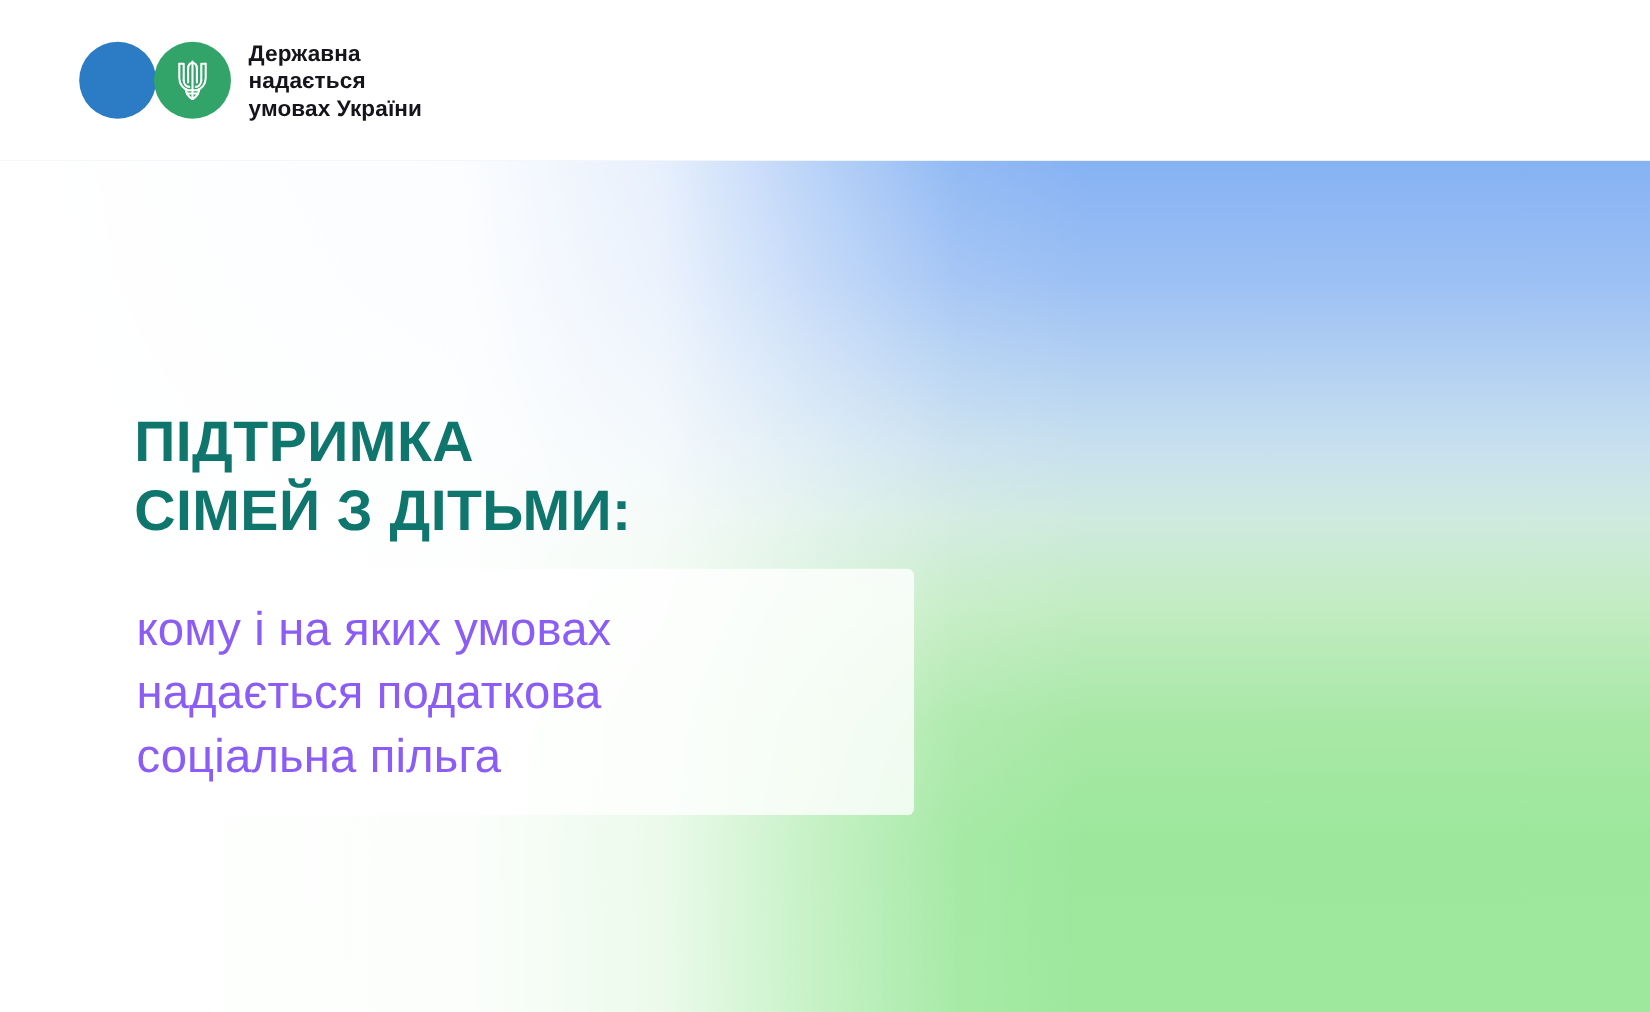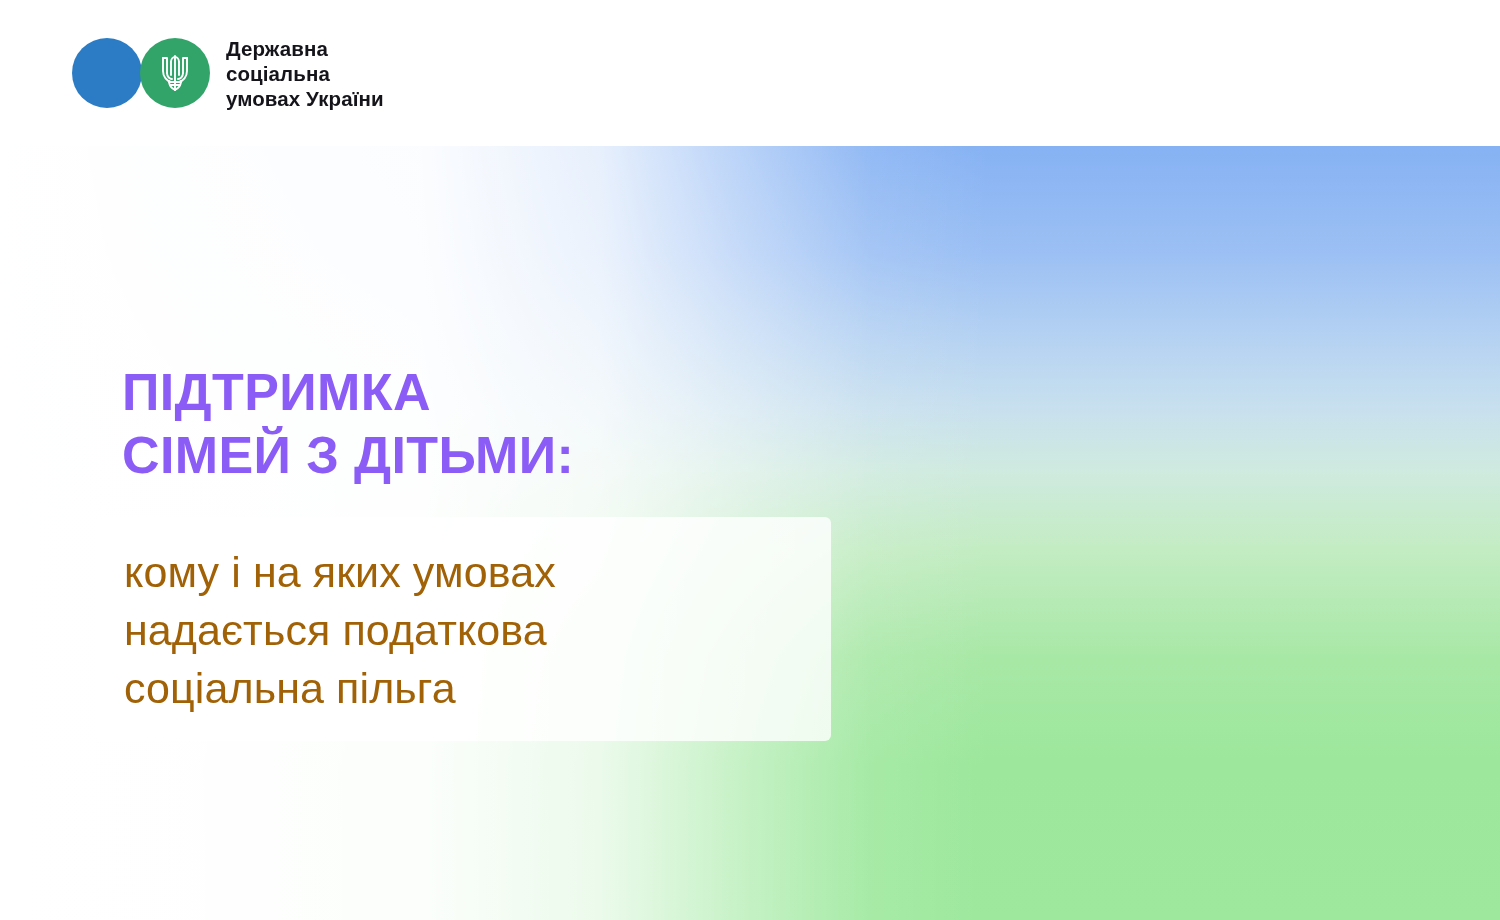--- a/index.html
+++ b/index.html
@@ -131,22 +131,22 @@
     position: absolute;
     left: 0;
     top: 146px;
     width: 1500px;
     height: 774px;
     z-index: 30;
   }
   .headline {
     position: absolute;
     left: 122px;
-    top: 215px;
-    color: #8b5cf6;
+    top: 225px;
+    color: #0f766e;
     font-size: 52px;
     font-weight: bold;
     line-height: 63px;
     letter-spacing: 0.4px;
     text-transform: uppercase;
     white-space: pre-line;
   }
   .subcard {
     position: absolute;
     left: 96px;
@@ -154,21 +154,21 @@
     width: 735px;
     height: 224px;
     background: rgba(255, 255, 255, 0.80);
     border-radius: 6px;
   }
   .subhead {
     position: absolute;
     left: 28px;
     top: 26px;
     width: 690px;
-    color: #a16207;
+    color: #8b5cf6;
     font-size: 43px;
     font-weight: normal;
     line-height: 58px;
     letter-spacing: 0.1px;
     white-space: pre-line;
   }
 </style>
 </head>
 <body>
 
@@ -486,19 +486,19 @@
               <path d="M21,11 L21,24"></path>
               <path d="M13,11 C13,8 15,6 17,6 C19,6 21,8 21,11"></path>
               <path d="M11,31 L23,31"></path>
               <path d="M12,34 L22,34"></path>
             </g>
           </svg>
         </div>
       </div>
       <div class="logo-text">
         <div>Державна</div>
-        <div>соціальна</div>
+        <div>надається</div>
         <div>умовах України</div>
       </div>
     </div>
   </div>
 
 </div>
 
 </body></html>

